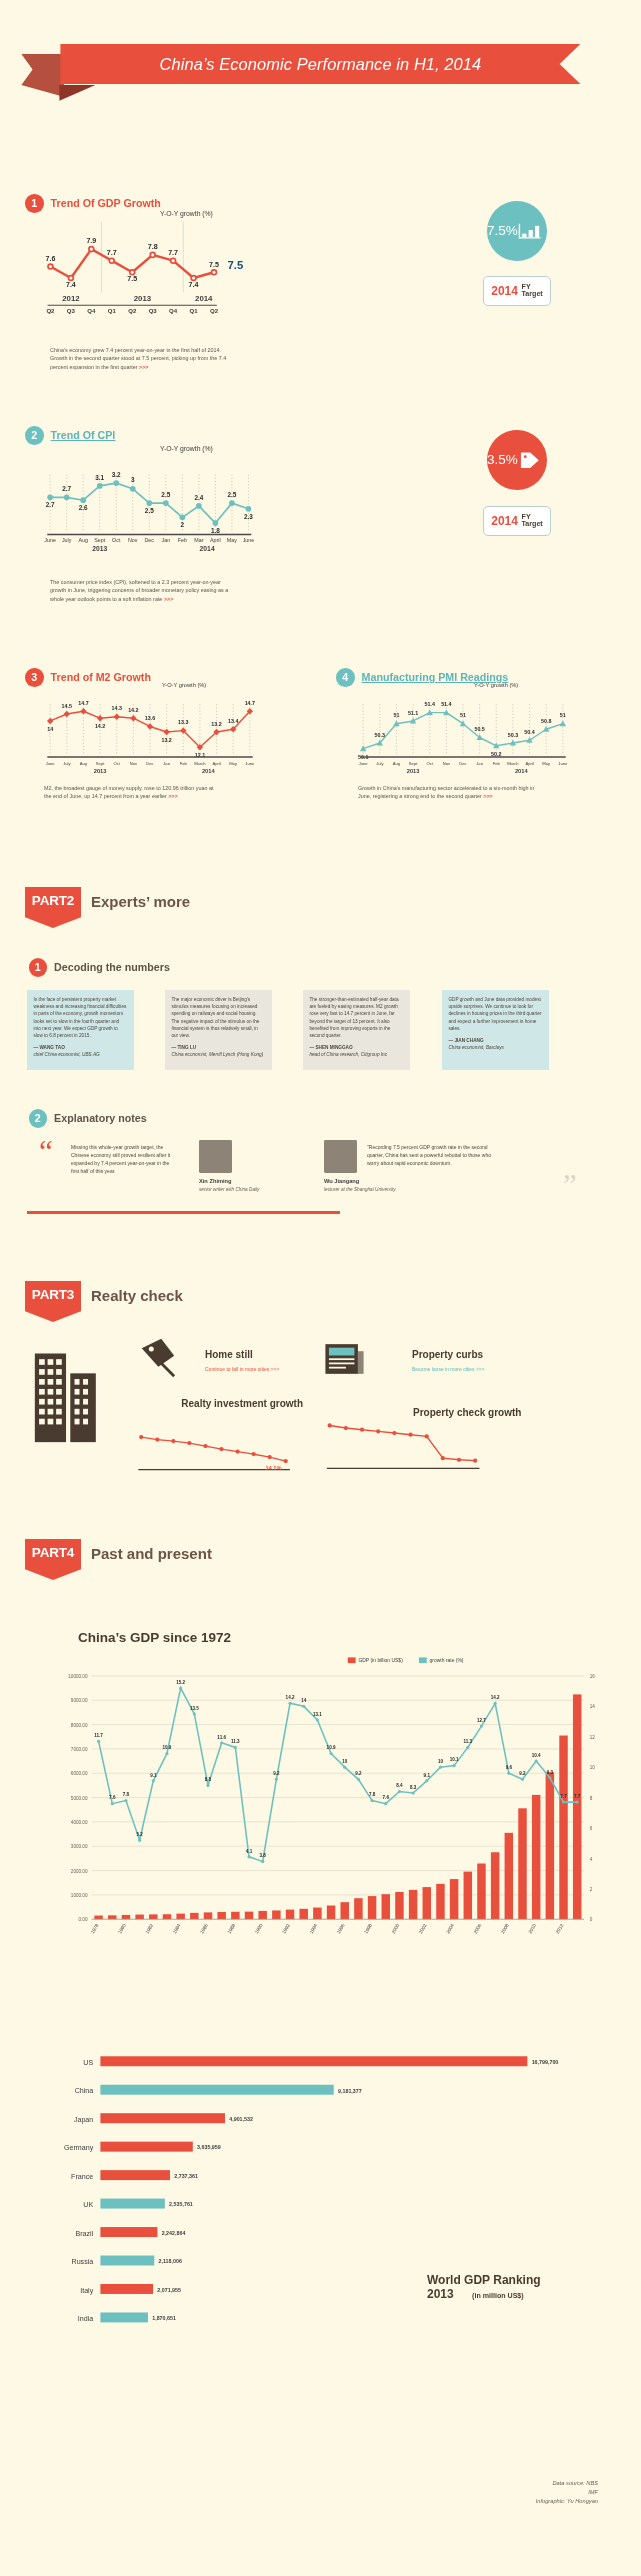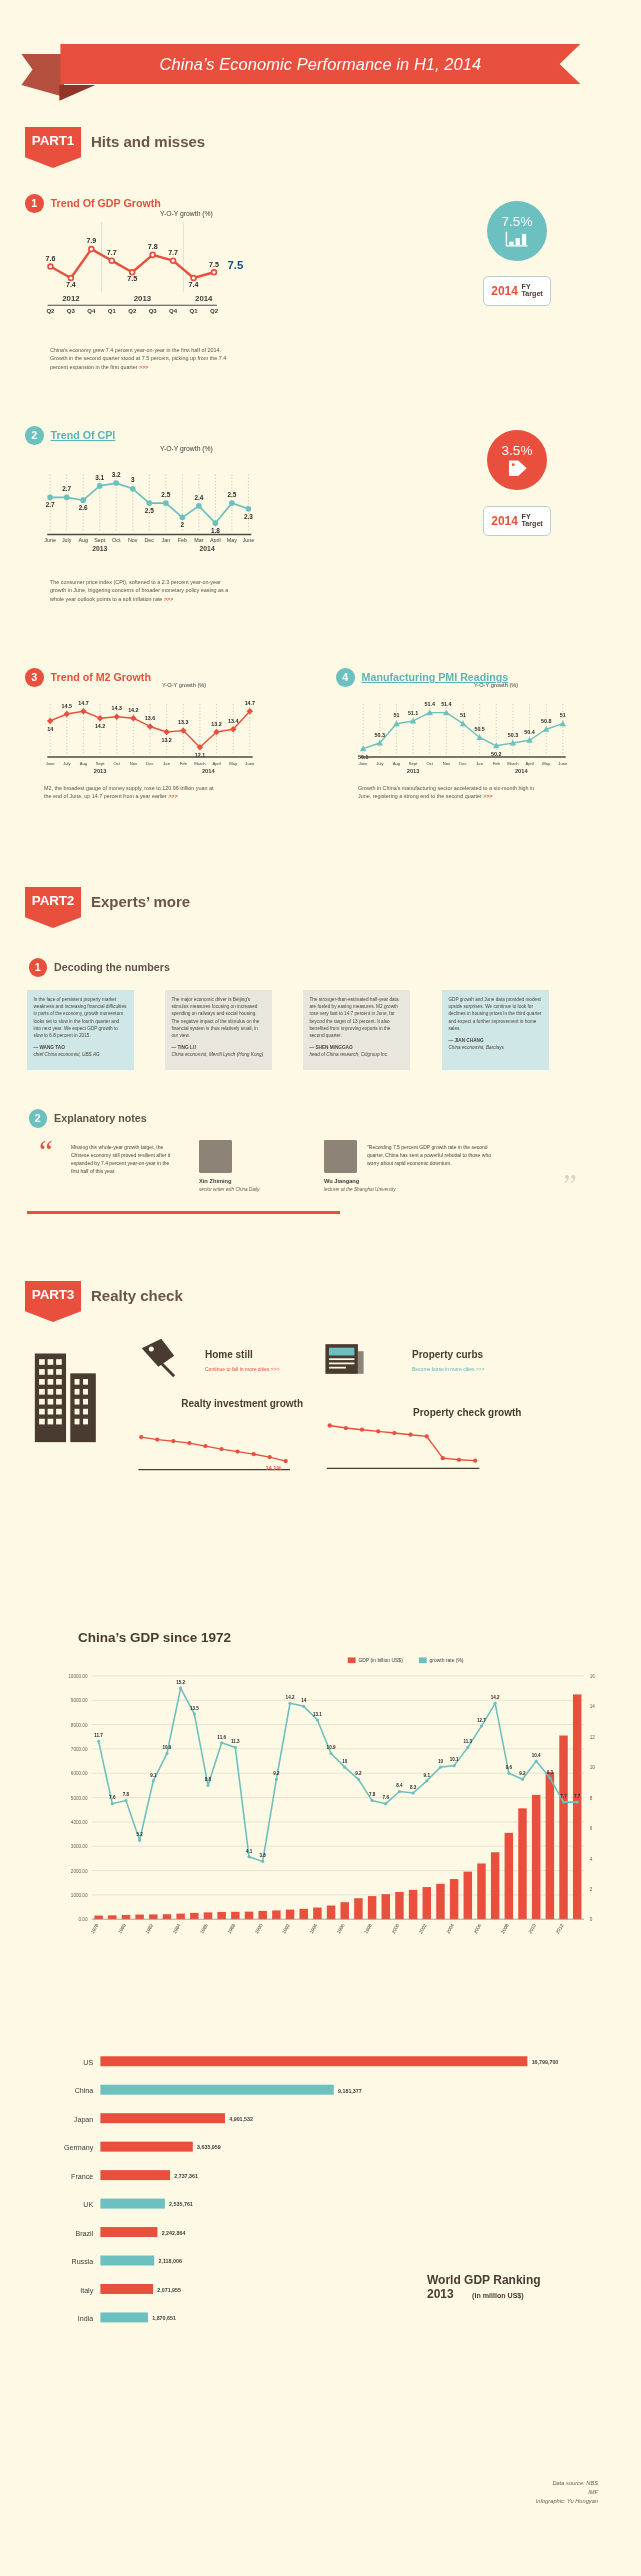--- a/index.html
+++ b/index.html
@@ -64,21 +64,21 @@
   .sechead .t.teal { color: #5bb5b8; text-decoration: underline; }
 
   .yoy { position: absolute; font-size: 6.8px; color: #3d3d3d; }
 
   .body-text { position:absolute; font-size: 5.4px; line-height: 1.55; color: #5f5348; width: 185px;}
   .body-text .arrow { color: #e94f3d; font-weight:bold; }
 
   
   .circ {
     position:absolute; width: 60px; height: 60px; border-radius:50%;
-    display:flex; flex-direction:column; align-items:center; justify-content:center;
+    display:flex; flex-direction:row; align-items:center; 
     color:#fff;
   }
   .circ.teal { background: #6cc0c0; }
   .circ.red  { background: #e94f3d; }
   .circ .v { font-size: 13.5px; font-weight: 300; margin-bottom:1.4px;}
   .fytarget {
     position:absolute; width: 68px; height: 30px; background:#fff;
     border: 1.4px solid #b9cfd2; border-radius: 5px;
     display:flex; align-items:center; justify-content:center; gap:3.6px;
   }
@@ -120,26 +120,20 @@
 <div class="page">
 
   <div class="ribbon-wrap">
     <div class="ribbon-tail"></div>
     <div class="ribbon-tail2"></div>
     <div class="ribbon">
       <h1>China’s Economic Performance in H1, 2014</h1>
     </div>
   </div>
 
-  <div class="part" style="left:25px; top:127px;">
-    <div class="part-badge">
-      <span>PART1</span>
-    </div>
-    <div class="part-title">Hits and misses</div>
-  </div>
 
   <div class="sechead" style="left:25px; top:194px;">
     <div class="secnum red">1</div>
     <div class="t red">Trend Of GDP Growth</div>
   </div>
   <div class="yoy" style="left:160px; top:210px;">Y-O-Y growth (%)</div>
 
   <div class="chart" id="chart-gdp" style="left:43px; top:222px; width:214px; height:93px;">
       <svg width="214" height="96" viewBox="0 0 300 135">
         <line x1="81.875" y1="0" x2="81.875" y2="99" stroke="#c9d6dd" stroke-width="1"></line>
@@ -576,20 +570,26 @@
         <circle cx="98.66666666666667" cy="26.42307692307692" r="3" fill="#e94f3d"></circle>
         <circle cx="121.33333333333333" cy="28.769230769230774" r="3" fill="#e94f3d"></circle>
         <circle cx="144" cy="31.115384615384613" r="3" fill="#e94f3d"></circle>
         <circle cx="166.66666666666666" cy="61.61538461538461" r="3" fill="#e94f3d"></circle>
         <circle cx="189.33333333333334" cy="63.96153846153846" r="3" fill="#e94f3d"></circle>
         <circle cx="212" cy="65.13461538461539" r="3" fill="#e94f3d"></circle>
         <line x1="4" y1="76" x2="218" y2="76" stroke="#4a3b30" stroke-width="2"></line>
       </svg>
     </div>
 
+  <div class="part" style="left:25px; top:1539px;">
+    <div class="part-badge">
+      <span>PART4</span>
+    </div>
+    <div class="part-title">Past and present</div>
+  </div>
 
   <div class="gdp-title" style="left:78px; top:1630px;">China’s GDP since 1972</div>
 
   <div class="chart" id="chart-gdp-history" style="left:50px; top:1656px; width:563px; height:313px;">
       <svg width="563" height="313" viewBox="0 0 790 440">
         <line x1="58" y1="370" x2="750" y2="370" stroke="#e0dbc8" stroke-width="1"></line>
         <text x="52" y="373" text-anchor="end" font-size="6.5" font-family="&quot;Liberation Sans&quot;, sans-serif" fill="#6b5f52">0.00</text>
         <line x1="58" y1="335.8" x2="750" y2="335.8" stroke="#e0dbc8" stroke-width="1"></line>
         <text x="52" y="338.8" text-anchor="end" font-size="6.5" font-family="&quot;Liberation Sans&quot;, sans-serif" fill="#6b5f52">1000.00</text>
         <line x1="58" y1="301.6" x2="750" y2="301.6" stroke="#e0dbc8" stroke-width="1"></line>

